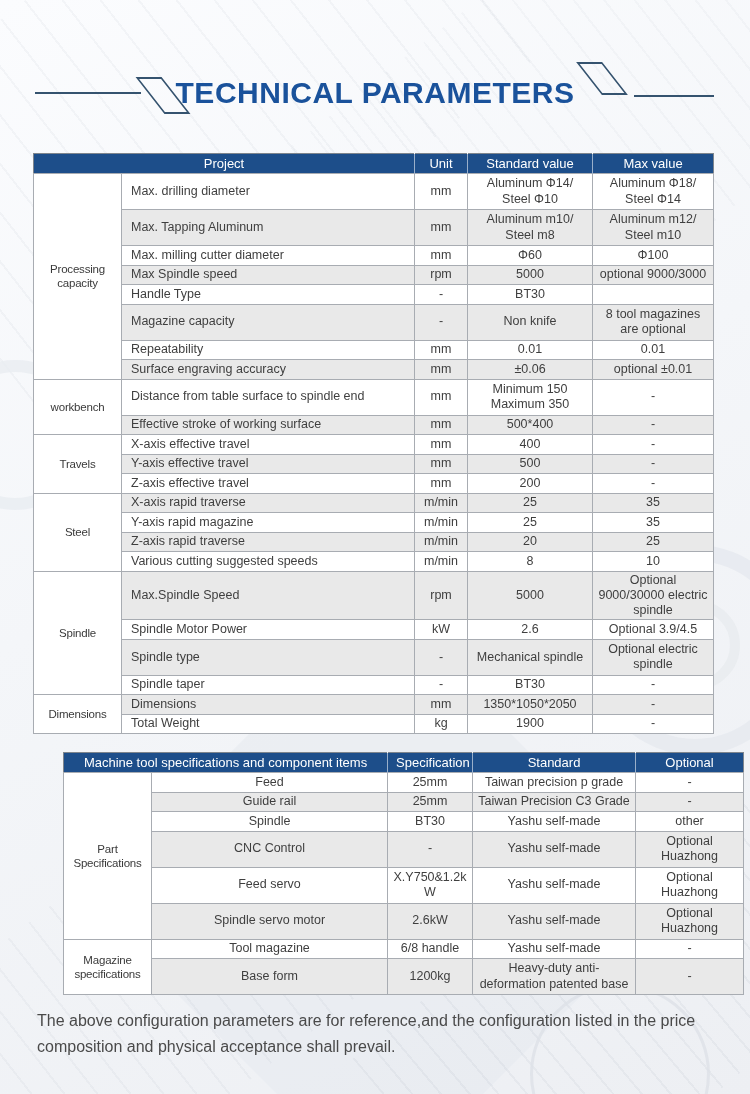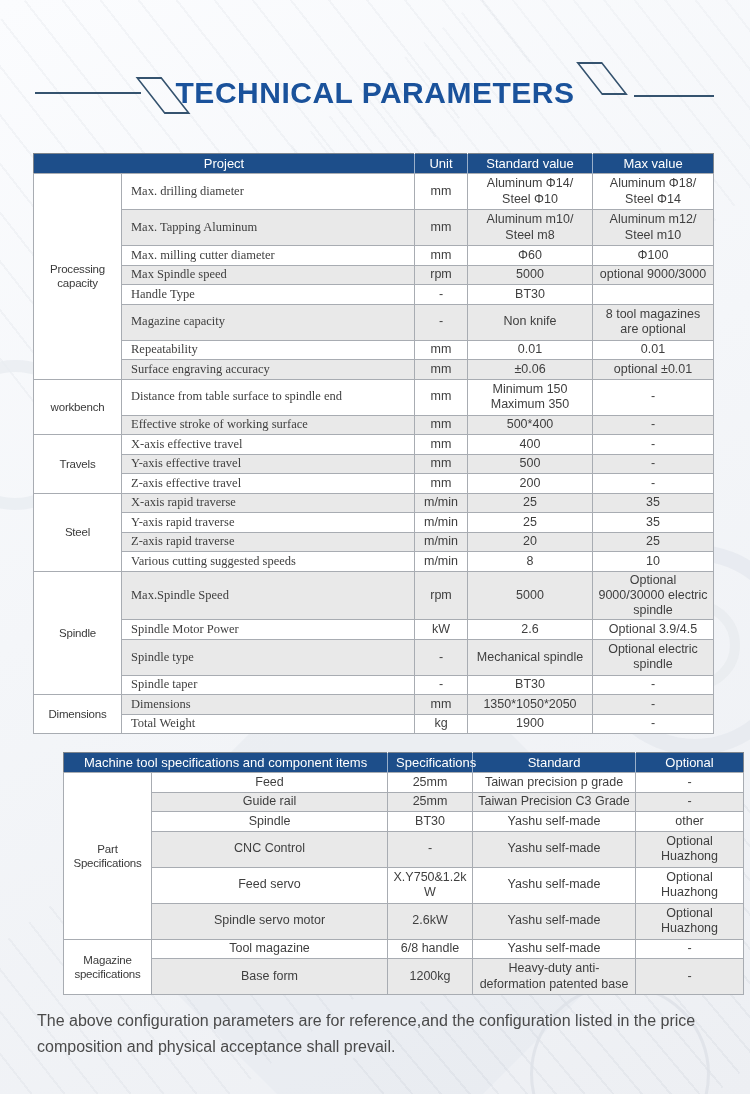--- a/index.html
+++ b/index.html
@@ -42,21 +42,21 @@
     table-layout:fixed; border:1px solid #7e858d; }
   .t1 { top:153px; } .t2 { top:752px;margin-left:30px; }
   th { background:#1d4e8a; color:#ffffff; font-weight:normal; font-size:13px; height:20px; padding:0 8px; }
   th + th { border-left:1px solid rgba(255,255,255,.55); }
   td { background:#ffffff; border:1px solid #a8acb2; font-size:12.5px; color:#3f3f3f;
     text-align:center; vertical-align:middle; padding:1px 4px; line-height:1.22; overflow-wrap:anywhere; }
   tbody tr { height:19.5px; }
   tbody tr.d { height:36px; }
   tbody tr:nth-child(even) td { background:#e9e9e9; }
   td.group, tbody tr:nth-child(even) td.group { background:#ffffff; font-size:11.5px; letter-spacing:-.2px; color:#3a3a3a; }
-  .t1 td.item { text-align:left; padding-left:9px;font-family:Liberation Serif, serif; }
+  .t1 td.item { text-align:left; padding-left:9px; }
 
   
   .footnote { position:absolute; left:37px; top:1008px; width:680px; z-index:2;
     font-size:16px; line-height:1.6; color:#4a4a4a; }
 </style>
 </head>
 <body>
 
 <div class="page">
 
@@ -177,21 +177,21 @@
         <td>-</td>
       </tr>
       <tr>
         <td class="group" rowspan="4">Steel</td>
         <td class="item">X-axis rapid traverse</td>
         <td>m/min</td>
         <td>25</td>
         <td>35</td>
       </tr>
       <tr>
-        <td class="item">Y-axis rapid traverse</td>
+        <td class="item">Y-axis rapid magazine</td>
         <td>m/min</td>
         <td>25</td>
         <td>35</td>
       </tr>
       <tr>
         <td class="item">Z-axis rapid traverse</td>
         <td>m/min</td>
         <td>20</td>
         <td>25</td>
       </tr>
@@ -246,21 +246,21 @@
     <colgroup>
         <col style="width:88px">
         <col style="width:236px">
         <col style="width:85px">
         <col style="width:163px">
         <col style="width:108px">
       </colgroup>
     <thead>
       <tr>
         <th colspan="2">Machine tool specifications and component items</th>
-        <th>Specifications</th>
+        <th>Specification</th>
         <th>Standard</th>
         <th>Optional</th>
       </tr>
     </thead>
     <tbody>
       <tr>
         <td class="group" rowspan="6">Part Specifications</td>
         <td>Feed</td>
         <td>25mm</td>
         <td>Taiwan precision p grade</td>

